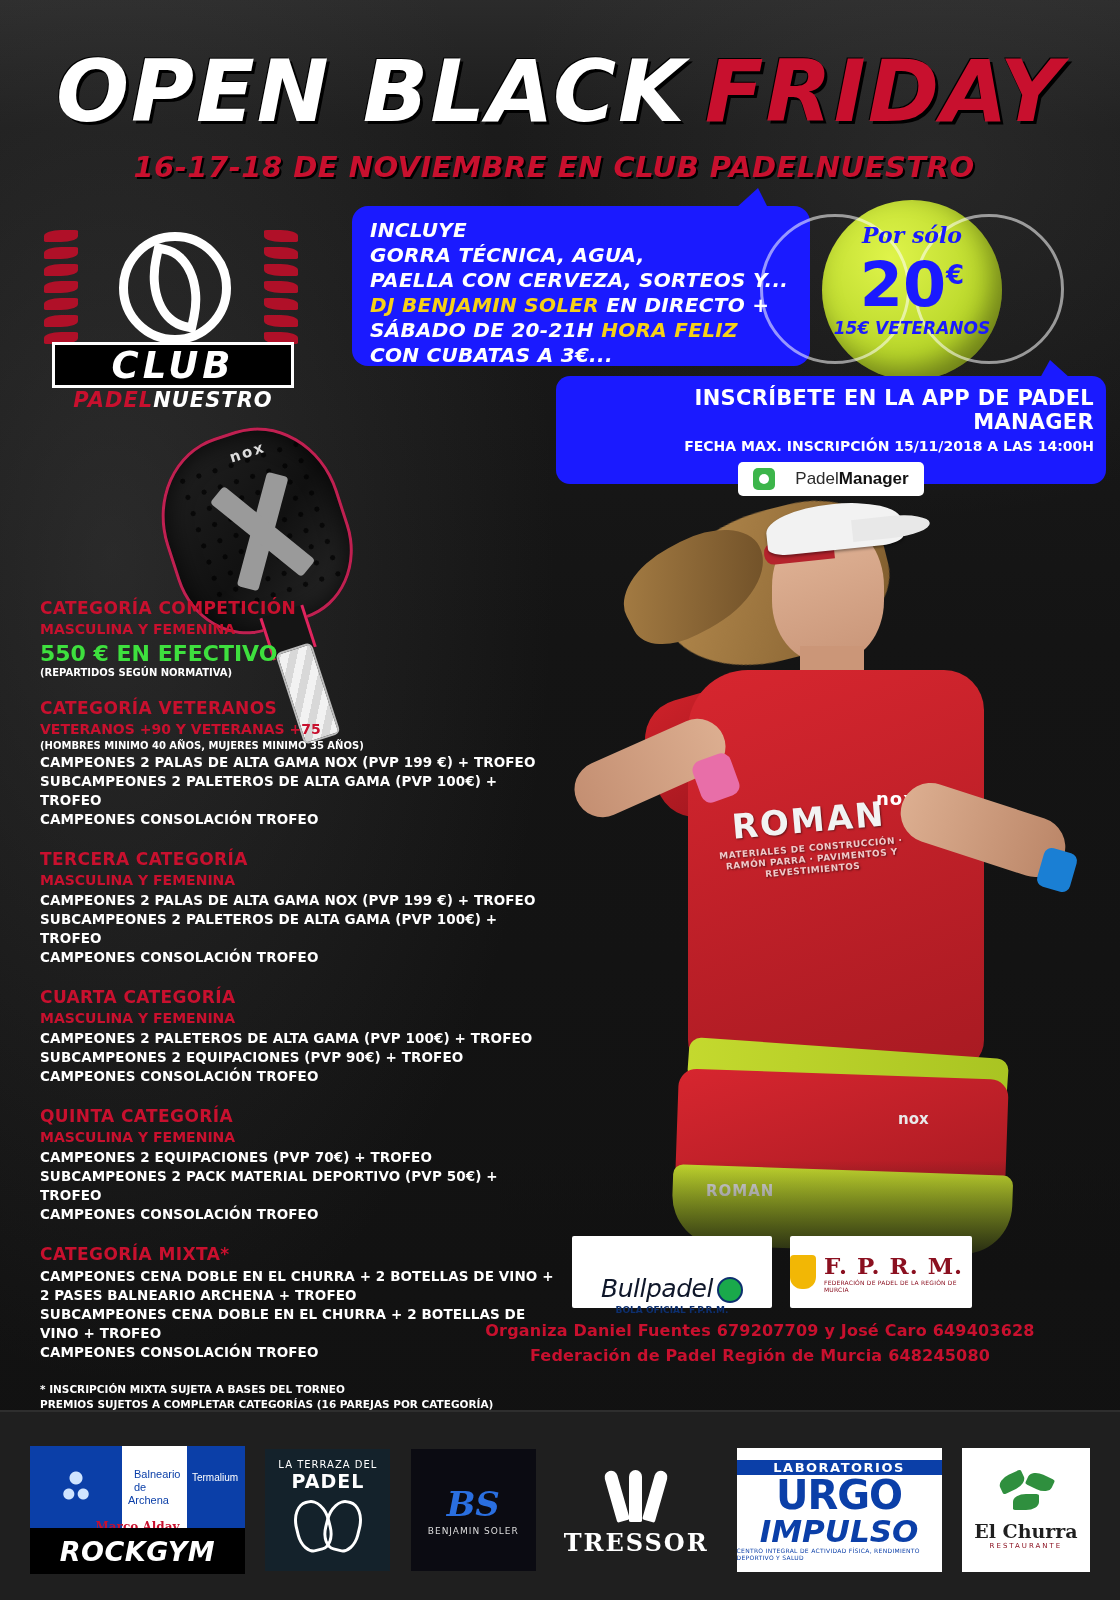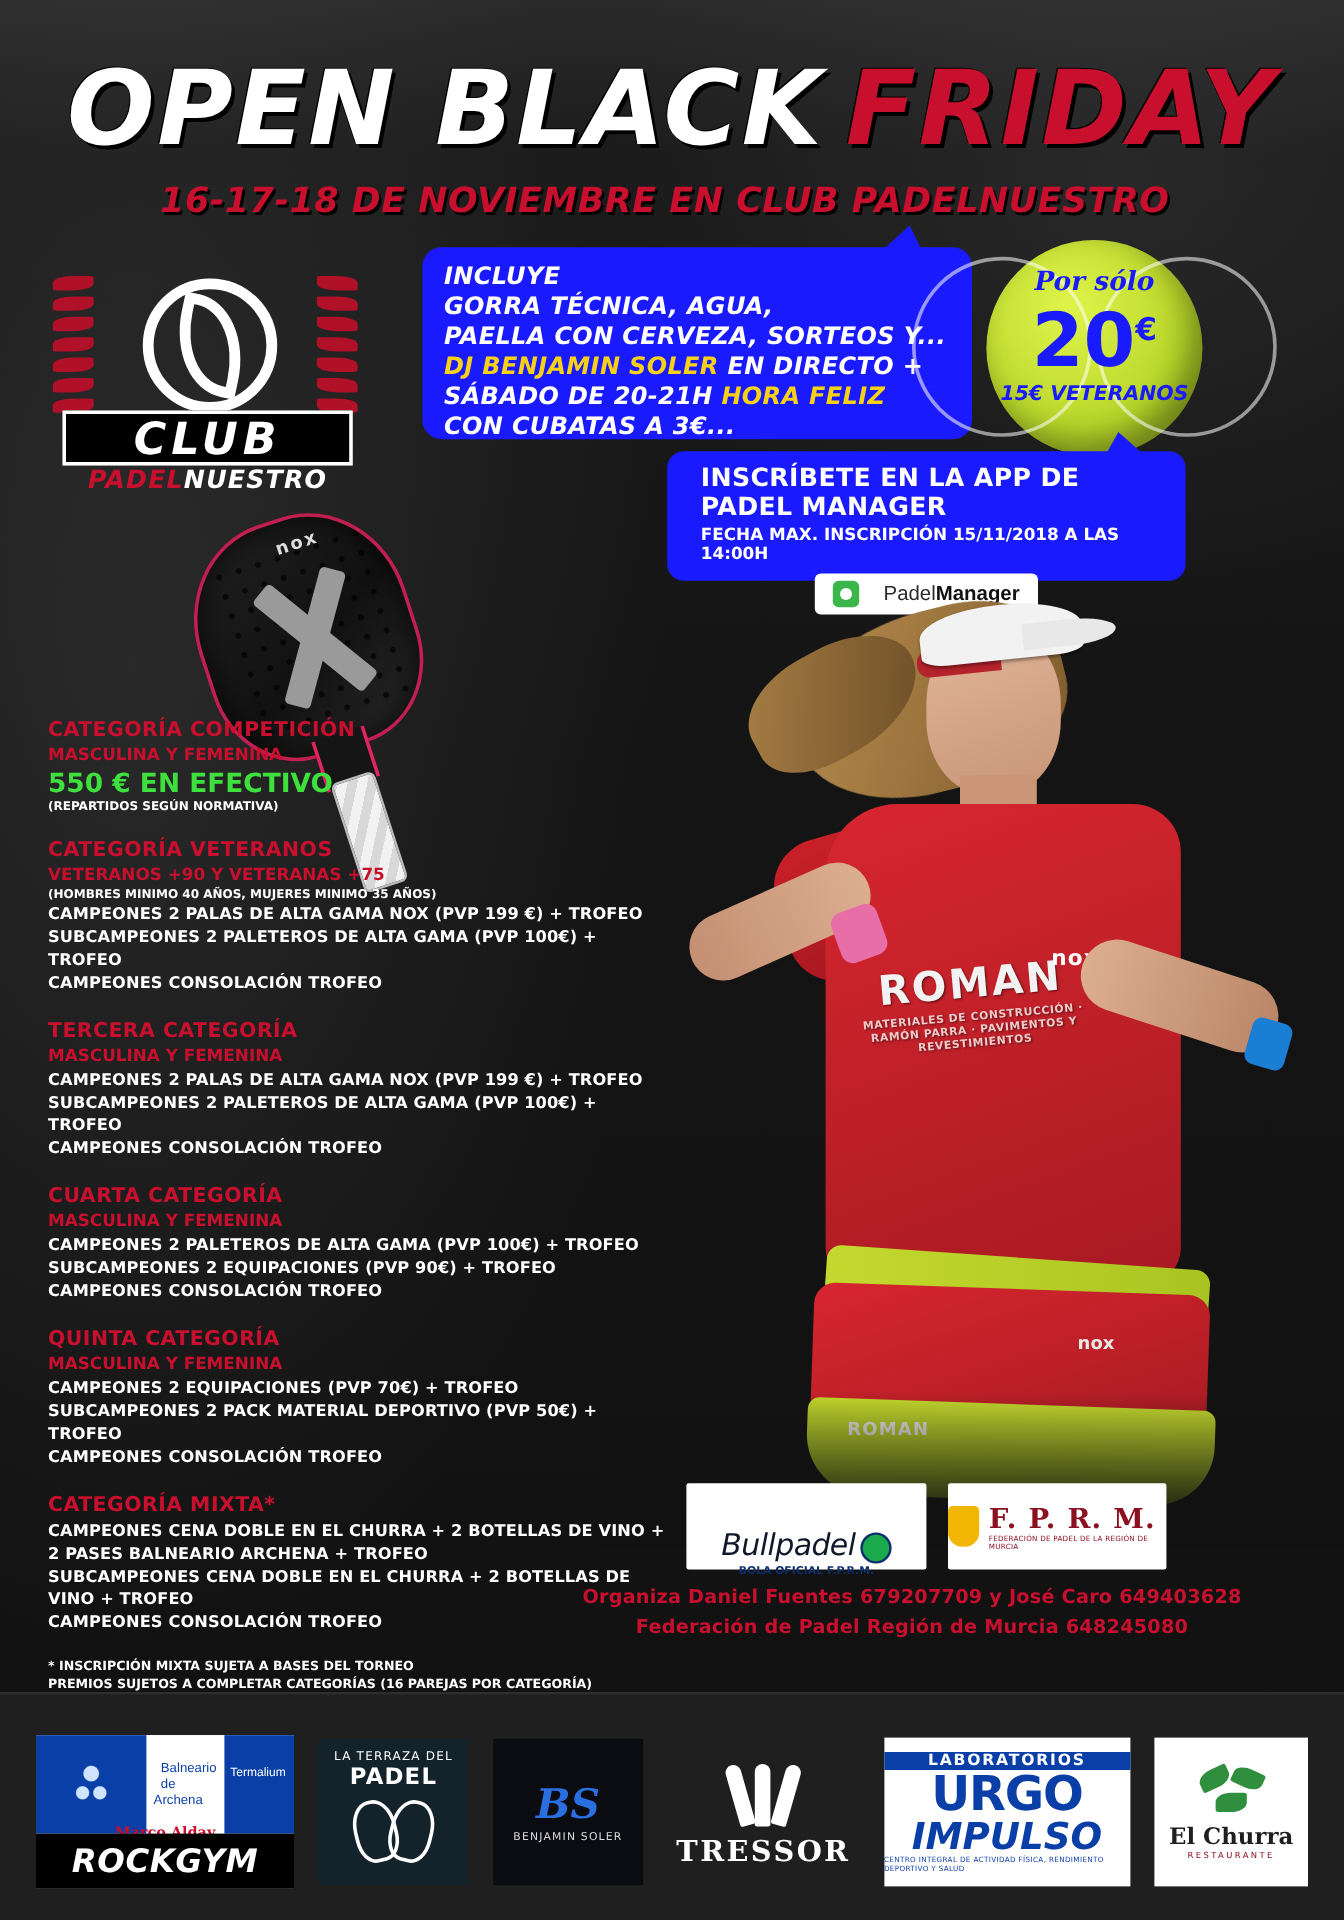--- a/index.html
+++ b/index.html
@@ -140,23 +140,23 @@
   }
   .price-big sup { font-size: 26px; vertical-align: super; }
   .price-vet {
     position: absolute; left: 0; top: 118px; width: 100%; text-align: center;
     color: #1a1aff; font-family: "DejaVu Sans", sans-serif; font-weight: 900; font-style: italic;
     font-size: 17px;
   }
 
   
   .bubble-app {
-    position: absolute; left: 556px; top: 376px; width: 432px; height: 108px;
-    background: #1a1aff; border-radius: 14px; padding: 10px 28px;
-    text-align: left; color: #fff;
+    position: absolute; left: 556px; top: 376px; width: 550px; height: 108px;
+    background: #1a1aff; border-radius: 14px; padding: 10px 12px;
+    text-align: right; color: #fff;
   }
   .bubble-app:after {
     content: ""; position: absolute; right: 36px; top: -16px;
     border-left: 10px solid transparent; border-right: 20px solid transparent;
     border-bottom: 18px solid #1a1aff;
   }
   .app-l1 { font-family: "DejaVu Sans", sans-serif; font-weight: 900; font-size: 21px; letter-spacing: 0.3px; }
   .app-l2 { font-family: "DejaVu Sans", sans-serif; font-weight: 700; font-size: 14px; margin-top: 4px; }
   .pm-badge {
     margin: 8px auto 17px; width: 186px; height: 34px; background: #fff; border-radius: 5px;

